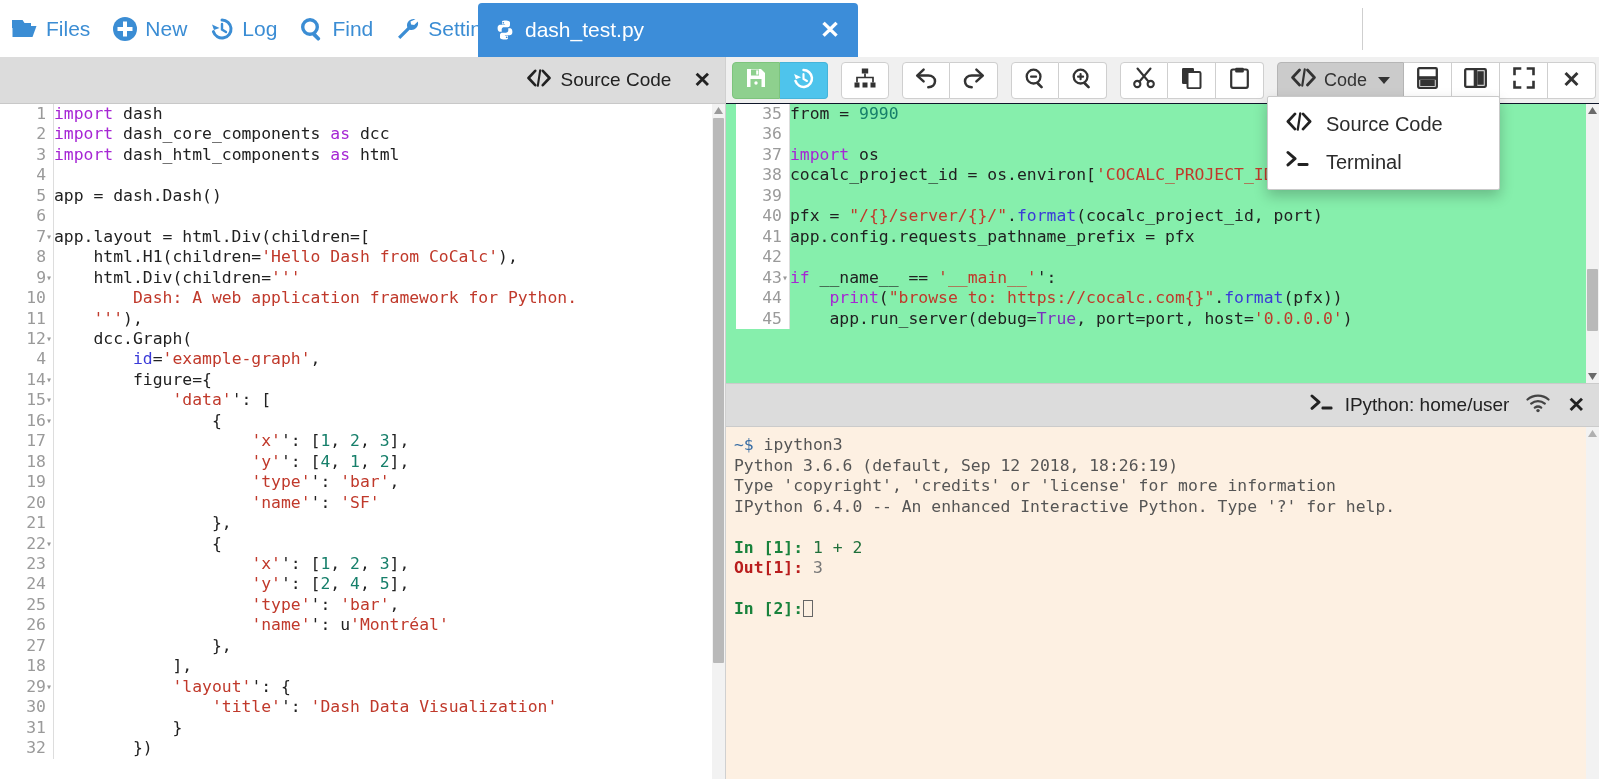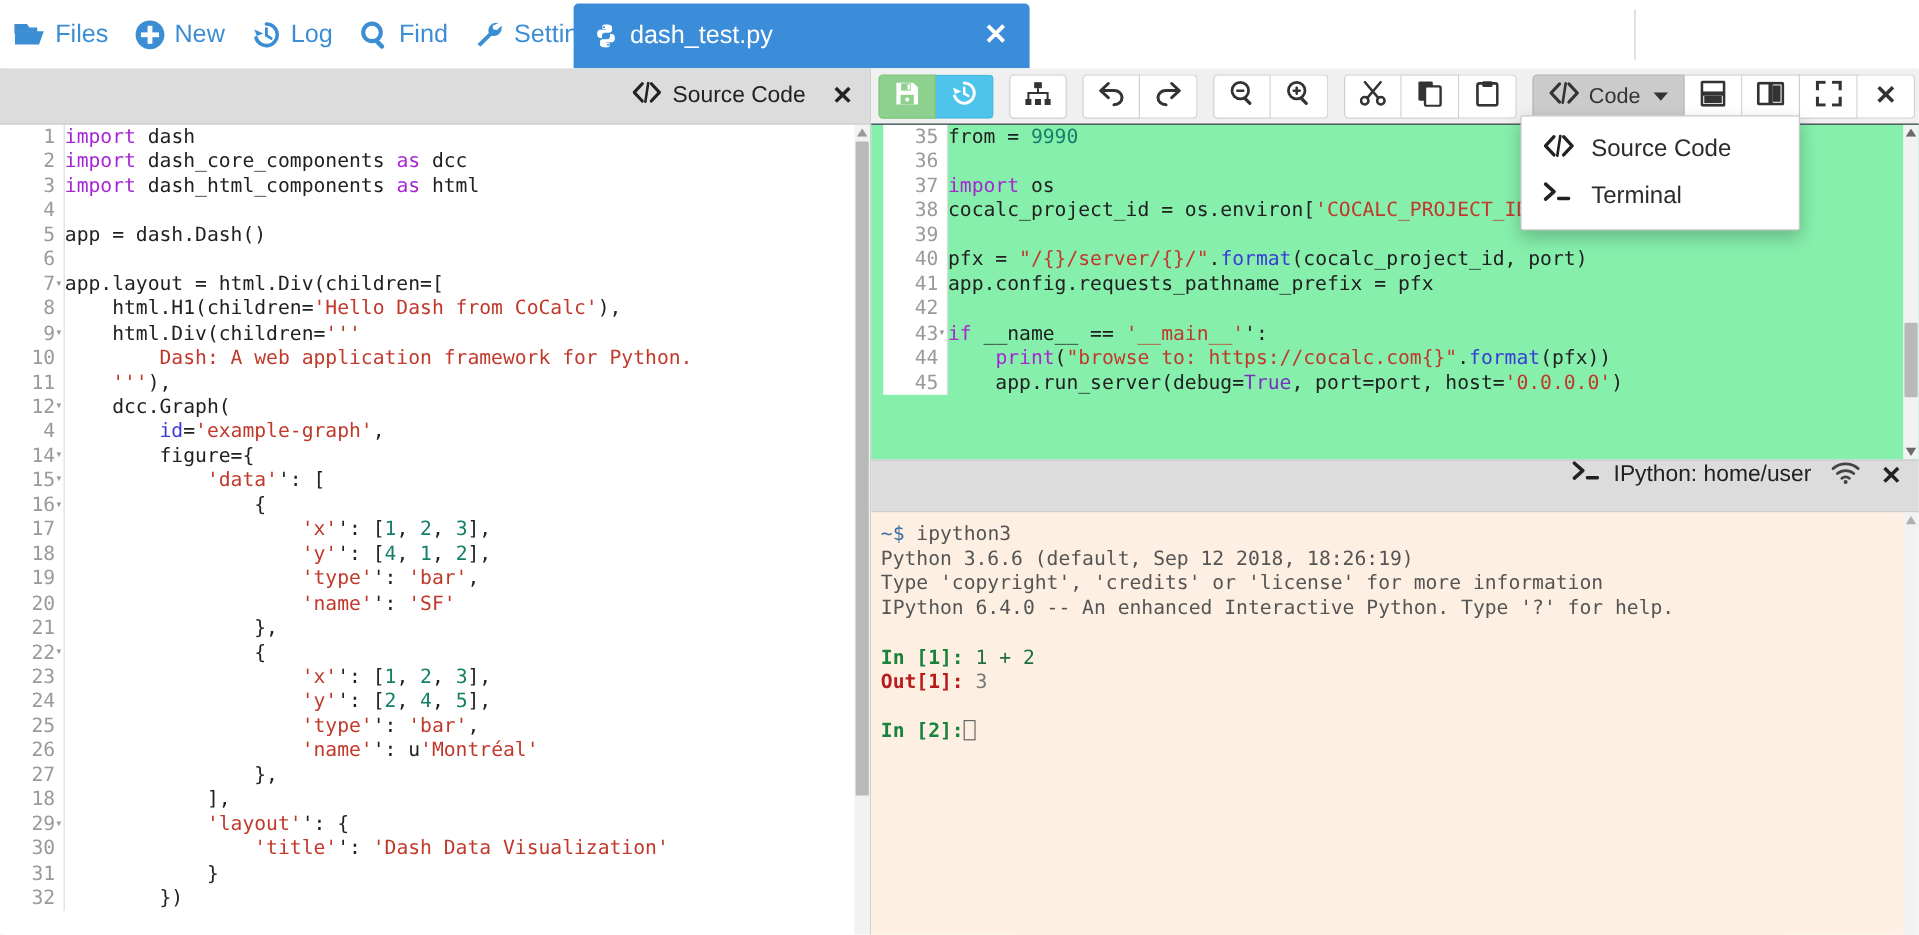--- a/index.html
+++ b/index.html
@@ -163,21 +163,21 @@
   .reditor {
     position: absolute; left: 0; top: 47px; width: 873px; height: 279px;
     background: #86efac; overflow: hidden;
   }
   .reditor .codewrap { margin-left: 10px; }
 
   
   .termheader {
     position: absolute; left: 0; top: 326px; width: 873px; height: 44px;
     background: #dcdcdc; border-top: 1px solid #cbcbcb; border-bottom: 1px solid #cbcbcb;
-    display: flex; align-items: flex-start; justify-content: flex-end;
+    display: flex; align-items: center; justify-content: flex-end;
     padding-right: 14px; gap: 16px;
   }
   .term-title { display: flex; align-items: center; gap: 9px; font-size: 19px; color: #222; }
 
   .terminal {
     position: absolute; left: 0; top: 370px; width: 873px; height: 409px;
     background: #fdf0e2; overflow: hidden;
   }
   .terminal pre {
     margin: 0; padding: 8px 0 0 8px;

